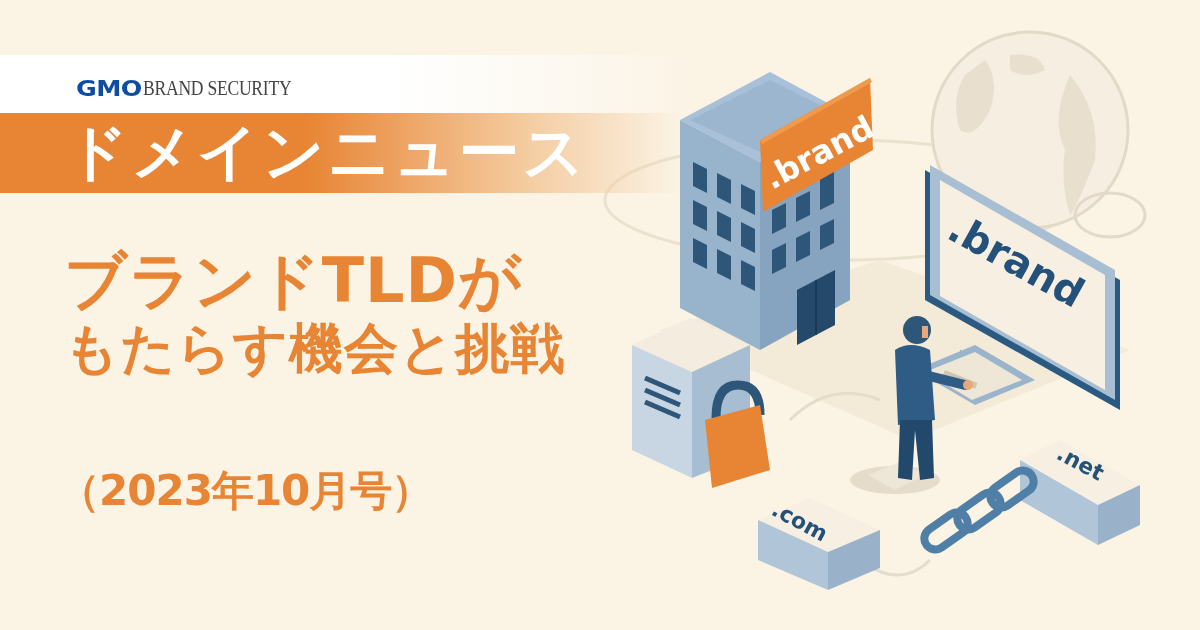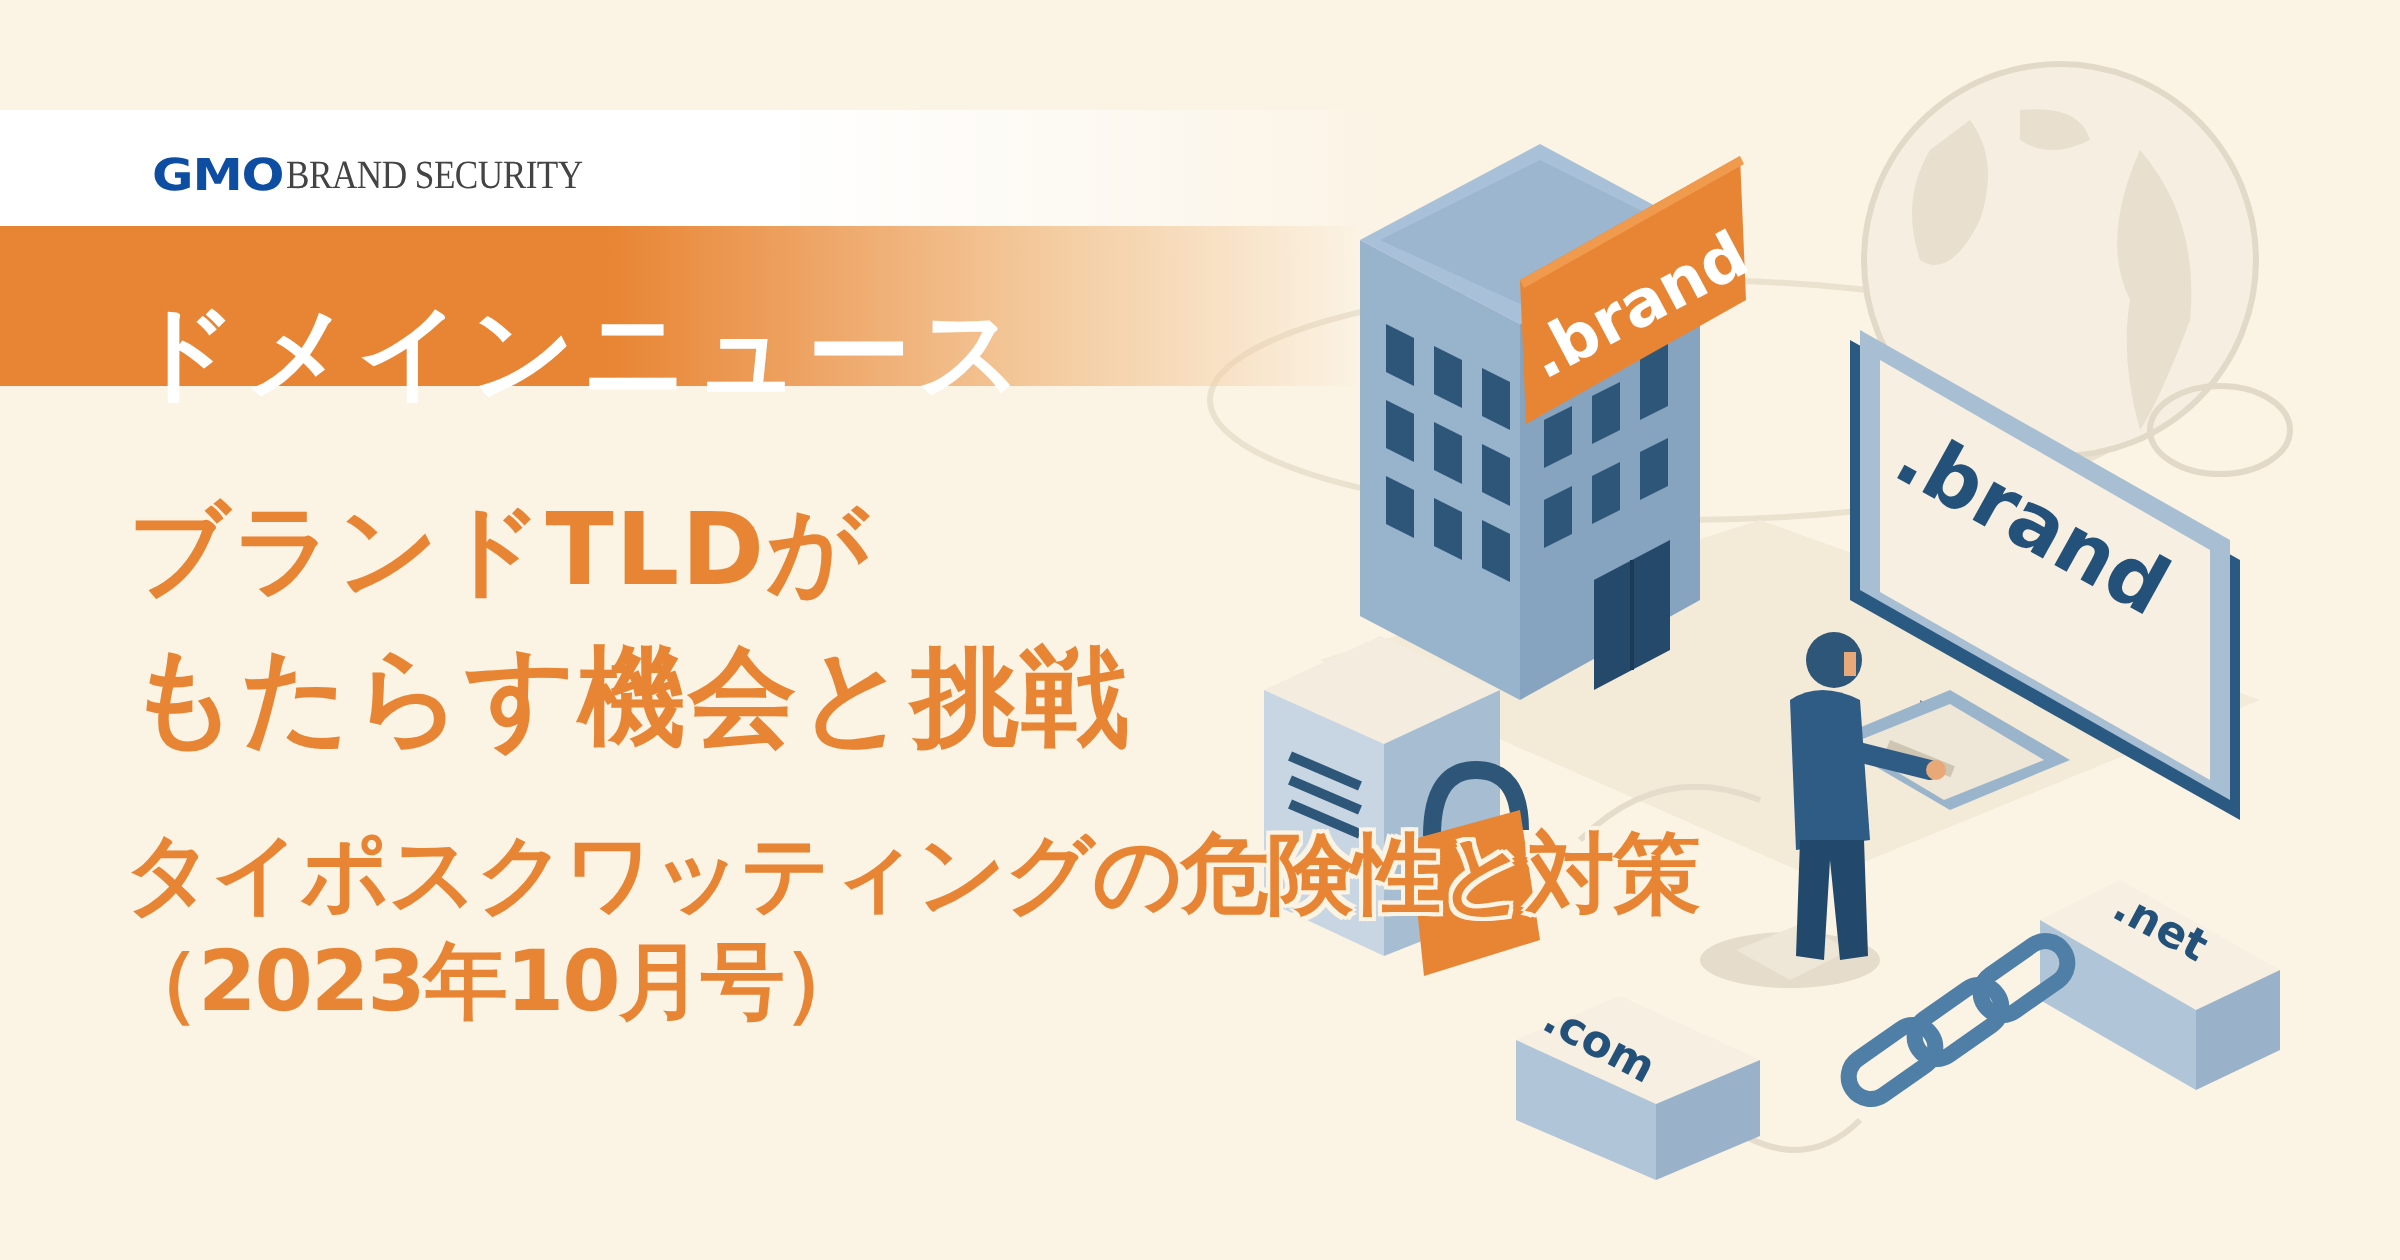--- a/index.html
+++ b/index.html
@@ -36,33 +36,33 @@
       transform: scaleX(0.88); transform-origin: left center;
     }
 
     
     .category-band {
       position: absolute; left: 0; top: 113px; width: 680px; height: 80px;
       background: linear-gradient(to right, #e88534 0%, #e88534 45%, #eea566 60%, #f4cda2 78%, rgba(251,243,228,0) 100%);
     }
     .category-label {
       position: absolute; left: 66px; top: 120px;
-      font-size: 52px; font-weight: bold; color: #ffffff;
-      letter-spacing: 3px; line-height: 64px; margin-top: 25px;
+      font-size: 61px; font-weight: bold; color: #ffffff;
+      letter-spacing: 3px; line-height: 64px;
     }
 
     
     .headline {
       position: absolute; color: #e88534; font-weight: bold;
       line-height: 1; white-space: nowrap;
       text-shadow:
         2px 0 0 #fbf3e4, -2px 0 0 #fbf3e4, 0 2px 0 #fbf3e4, 0 -2px 0 #fbf3e4,
         2px 2px 0 #fbf3e4, -2px -2px 0 #fbf3e4, 2px -2px 0 #fbf3e4, -2px 2px 0 #fbf3e4;
     }
-    .headline-1 { left: 64px; top: 250px; font-size: 50px; letter-spacing: 1px; text-align: center; }
+    .headline-1 { left: 64px; top: 250px; font-size: 62px; letter-spacing: 1px; text-align: center; }
     .headline-2 { left: 64px; top: 322px; font-size: 54px; letter-spacing: 1px; text-align: center; }
     .headline-3 { left: 62px; top: 416px; font-size: 44px; letter-spacing: -1px; }
     .headline-4 { left: 58px; top: 470px; font-size: 42px; letter-spacing: -1px; }
   </style>
 </head>
 <body>
 
 <div class="canvas">
 
   <div class="illustration">
@@ -191,15 +191,14 @@
   <div class="logo">
     <span class="logo-gmo">GMO</span>
     <span class="logo-sub">BRAND SECURITY</span>
   </div>
 
   <div class="category-band"></div>
   <div class="category-label">ドメインニュース</div>
 
   <div class="headline headline-1">ブランドTLDが</div>
   <div class="headline headline-2">もたらす機会と挑戦</div>
-  <div class="headline headline-3">タイポスクワッティングの危険性と対策</div>
   <div class="headline headline-4">（2023年10月号）</div>
 </div>
 
 </body></html>

